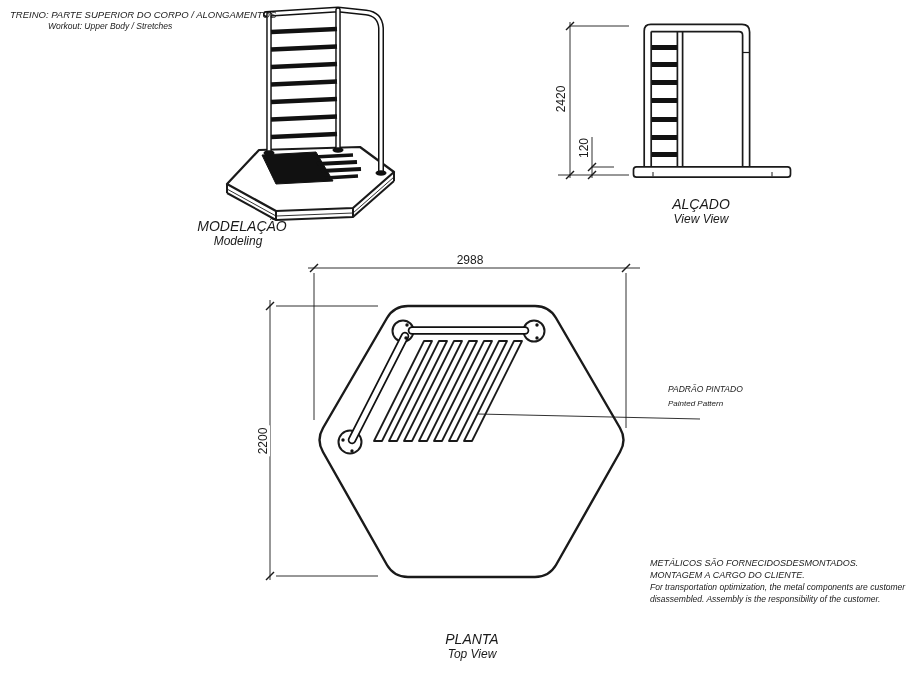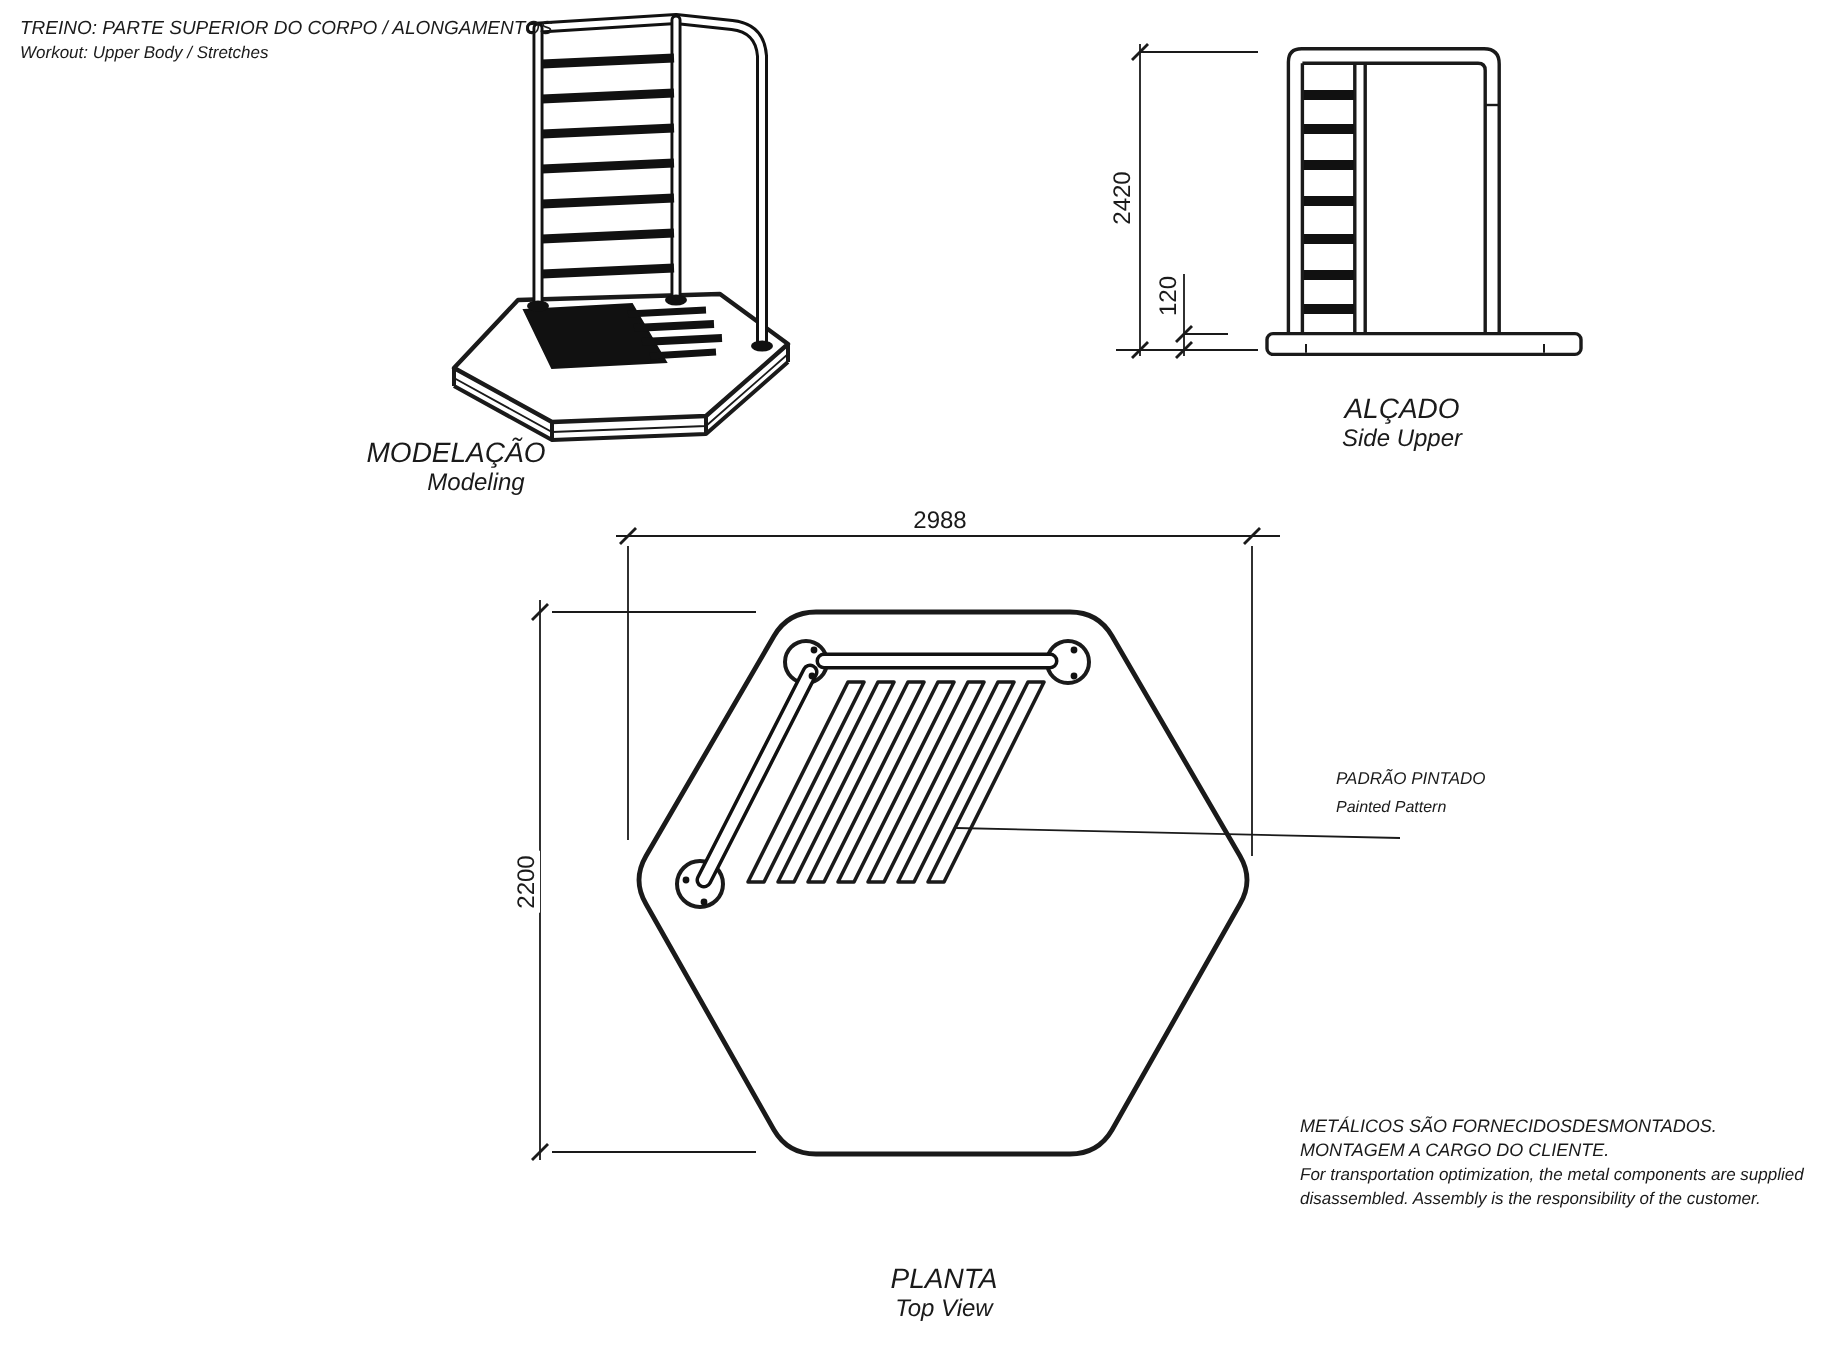--- a/index.html
+++ b/index.html
@@ -7,21 +7,21 @@
     position:relative;width:924px;height:675px;background:#ffffff;
     font-family:"Liberation Sans","DejaVu Sans",sans-serif;color:#1a1a1a;
     overflow:hidden;
   }
   #linework{position:absolute;left:0;top:0;}
   .txt{position:absolute;white-space:nowrap;color:#1a1a1a;}
   .it{font-style:italic;}
   .ctr{transform:translate(-50%,-50%);}
   .vdim{transform:translate(-50%,-50%) rotate(-90deg);}
   .hdr1{font-size:9.5px;}
-  .hdr2{font-size:8.5px;}
+  .hdr2{font-size:8.5px;margin-left:38px;}
   .lblpt{font-size:14px;}
   .lblen{font-size:12px;}
   .dim{font-size:12px;}
   .ann1{font-size:8.5px;}
   .ann2{font-size:8px;font-style:italic;}
   .notept{font-size:9px;line-height:12px;}
   .noteen{font-size:8.5px;line-height:12px;}
   .whitebg{background:#ffffff;padding:0 2px;}
 </style>
 </head>
@@ -171,37 +171,37 @@
         <polygon points="514,341 522,341 472,441 464,441"></polygon>
       </g>
 
       <path stroke-width="0.9" d="M478,414 L700,419"></path>
     </g>
   </svg>
 
   <div class="txt it hdr1" style="left:10px;top:9px;">TREINO: PARTE SUPERIOR DO CORPO / ALONGAMENTOS</div>
   <div class="txt it hdr2" style="left:10px;top:21px;">Workout: Upper Body / Stretches</div>
 
-  <div class="txt it lblpt ctr" style="left:228px;top:226px;">MODELAÇÃO</div>
+  <div class="txt it lblpt ctr" style="left:242px;top:226px;">MODELAÇÃO</div>
   <div class="txt it lblen ctr" style="left:238px;top:241px;text-align:right;">Modeling</div>
 
   <div class="txt it lblpt ctr" style="left:701px;top:204px;">ALÇADO</div>
-  <div class="txt it lblen ctr" style="left:701px;top:219px;">Side Upper</div>
+  <div class="txt it lblen ctr" style="left:701px;top:219px;">View View</div>
 
   <div class="txt it lblpt ctr" style="left:472px;top:639px;">PLANTA</div>
   <div class="txt it lblen ctr" style="left:472px;top:654px;">Top View</div>
 
   <div class="txt dim ctr" style="left:470px;top:260px;">2988</div>
   <div class="txt dim vdim" style="left:561px;top:99px;">2420</div>
   <div class="txt dim vdim" style="left:584px;top:148px;">120</div>
   <div class="txt dim vdim whitebg" style="left:263px;top:441px;">2200</div>
 
   <div class="txt it ann1" style="left:668px;top:384px;">PADRÃO PINTADO</div>
   <div class="txt it ann2" style="left:668px;top:399px;">Painted Pattern</div>
 
   <div style="position:absolute;left:650px;top:557px;">
     <div class="it notept">METÁLICOS SÃO FORNECIDOSDESMONTADOS.</div>
     <div class="it notept">MONTAGEM A CARGO DO CLIENTE.</div>
-    <div class="it noteen">For transportation optimization, the metal components are supplied</div>
+    <div class="it noteen">For transportation optimization, the metal components are customer</div>
     <div class="it noteen">disassembled. Assembly is the responsibility of the customer.</div>
   </div>
 
 </div>
 
 </body></html>

